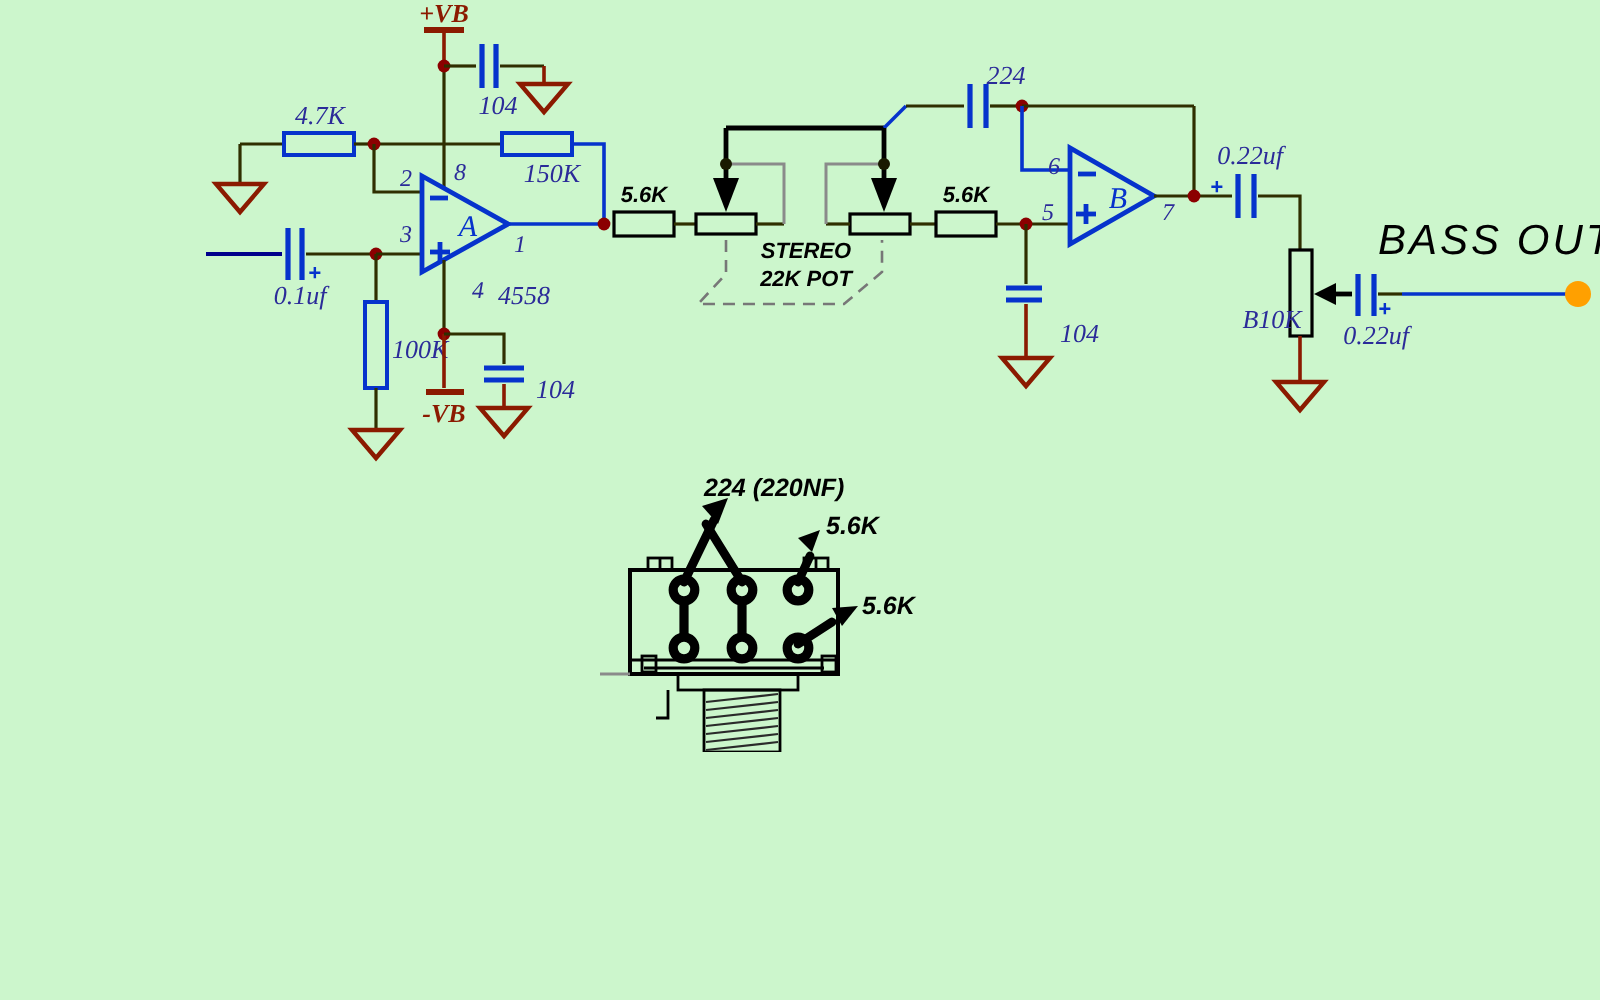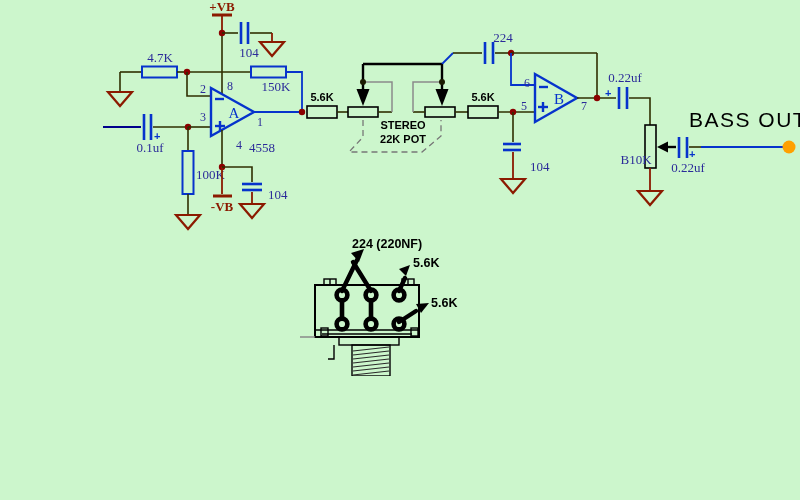--- a/index.html
+++ b/index.html
@@ -1,16 +1,16 @@
 <!DOCTYPE html>
 <html><head>
 <meta charset="utf-8">
 <style>
   html,body{margin:0;padding:0;background:#CCF6CC;}
-  .stage{width:800px;height:376px;position:relative;background:#CCF6CC;overflow:hidden;}
+  .stage{width:800px;height:376px;position:relative;background:#CCF6CC;overflow:hidden;font-style:italic;}
   svg{display:block;}
   text{user-select:none;}
   .tser{font-family:"Liberation Serif","DejaVu Serif",serif;font-size:13px;fill:#2B2B99;}
   .tpin{font-family:"Liberation Serif","DejaVu Serif",serif;font-size:12px;fill:#2B2B99;}
   .tic {font-family:"Liberation Serif","DejaVu Serif",serif;font-size:15px;fill:#0633CC;}
   .tred{font-family:"Liberation Serif","DejaVu Serif",serif;font-size:13px;fill:#8B1A00;font-weight:bold;}
   .tbold{font-family:"Liberation Sans","DejaVu Sans",sans-serif;font-size:11px;font-weight:bold;fill:#000;}
   .tbold2{font-family:"Liberation Sans","DejaVu Sans",sans-serif;font-size:12.5px;font-weight:bold;fill:#000;}
   .tout{font-family:"Liberation Sans","DejaVu Sans",sans-serif;font-size:21px;fill:#000;letter-spacing:1.5px;}
   .tplus{font-family:"Liberation Sans","DejaVu Sans",sans-serif;font-size:11px;font-weight:bold;fill:#0633CC;}

